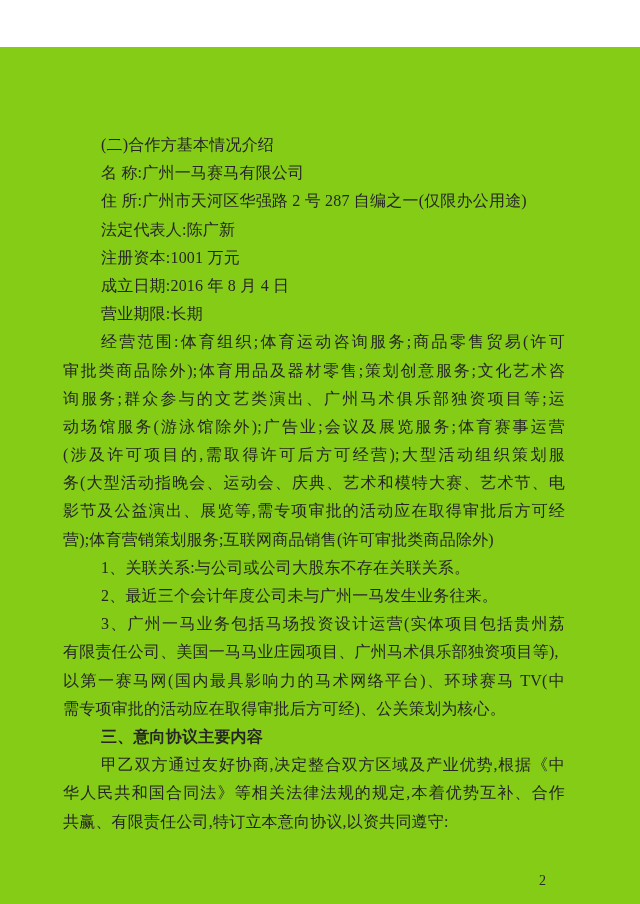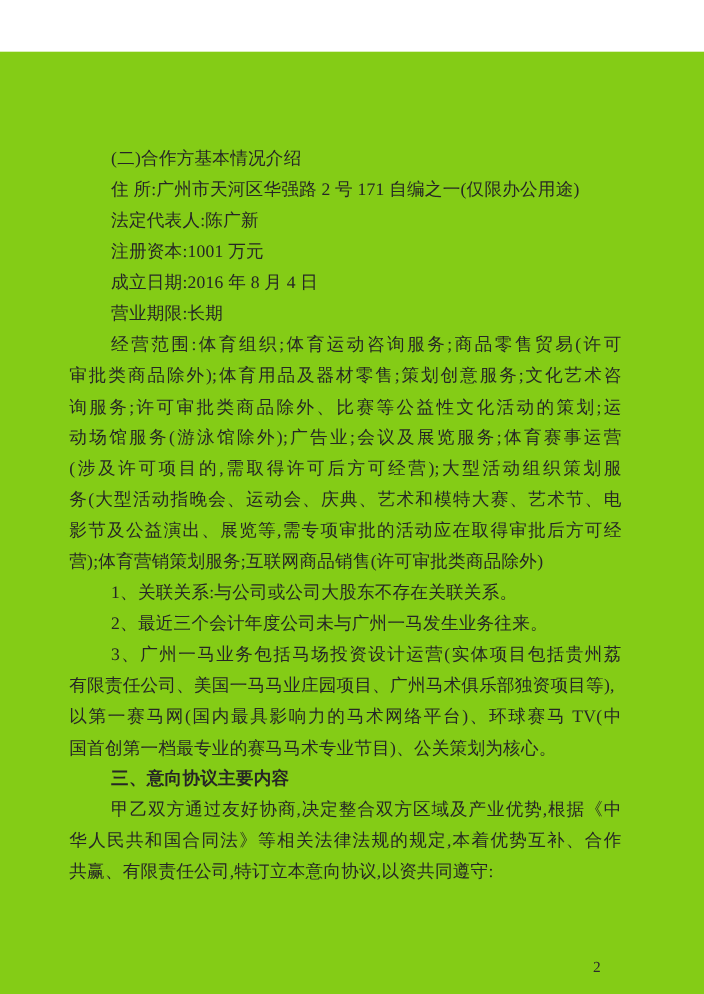--- a/index.html
+++ b/index.html
@@ -50,38 +50,39 @@
     color: #2b2b2b;
   }
 </style>
 </head>
 <body>
 
 <div class="page">
   <div class="content">
 
   <div class="line indent">(二)合作方基本情况介绍</div>
-      <div class="line indent">住 所:广州市天河区华强路 2 号 171 自编之一(仅限办公用途)</div>
+      <div class="line indent">名 称:广州一马赛马有限公司</div>
+      <div class="line indent">住 所:广州市天河区华强路 2 号 287 自编之一(仅限办公用途)</div>
       <div class="line indent">法定代表人:陈广新</div>
       <div class="line indent">注册资本:1001 万元</div>
       <div class="line indent">成立日期:2016 年 8 月 4 日</div>
       <div class="line indent">营业期限:长期</div>
       <div class="line indent justify">经营范围:体育组织;体育运动咨询服务;商品零售贸易(许可</div>
       <div class="line justify">审批类商品除外);体育用品及器材零售;策划创意服务;文化艺术咨</div>
-      <div class="line justify">询服务;许可审批类商品除外、比赛等公益性文化活动的策划;运</div>
+      <div class="line justify">询服务;群众参与的文艺类演出、广州马术俱乐部独资项目等;运</div>
       <div class="line justify">动场馆服务(游泳馆除外);广告业;会议及展览服务;体育赛事运营</div>
       <div class="line justify">(涉及许可项目的,需取得许可后方可经营);大型活动组织策划服</div>
       <div class="line justify">务(大型活动指晚会、运动会、庆典、艺术和模特大赛、艺术节、电</div>
       <div class="line justify">影节及公益演出、展览等,需专项审批的活动应在取得审批后方可经</div>
       <div class="line">营);体育营销策划服务;互联网商品销售(许可审批类商品除外)</div>
       <div class="line indent">1、关联关系:与公司或公司大股东不存在关联关系。</div>
       <div class="line indent">2、最近三个会计年度公司未与广州一马发生业务往来。</div>
       <div class="line indent justify">3、广州一马业务包括马场投资设计运营(实体项目包括贵州荔</div>
       <div class="line">有限责任公司、美国一马马业庄园项目、广州马术俱乐部独资项目等),</div>
       <div class="line justify">以第一赛马网(国内最具影响力的马术网络平台)、环球赛马 TV(中</div>
-      <div class="line">国首创第一档最专业的赛马马术专业节目)、公关策划为核心。</div>
+      <div class="line">需专项审批的活动应在取得审批后方可经)、公关策划为核心。</div>
       <div class="line indent bold">三、意向协议主要内容</div>
       <div class="line indent justify">甲乙双方通过友好协商,决定整合双方区域及产业优势,根据《中</div>
       <div class="line justify">华人民共和国合同法》等相关法律法规的规定,本着优势互补、合作</div>
       <div class="line">共赢、有限责任公司,特订立本意向协议,以资共同遵守:</div>
     </div>
   <div class="page-number">2</div>
 </div>
 
 </body></html>

